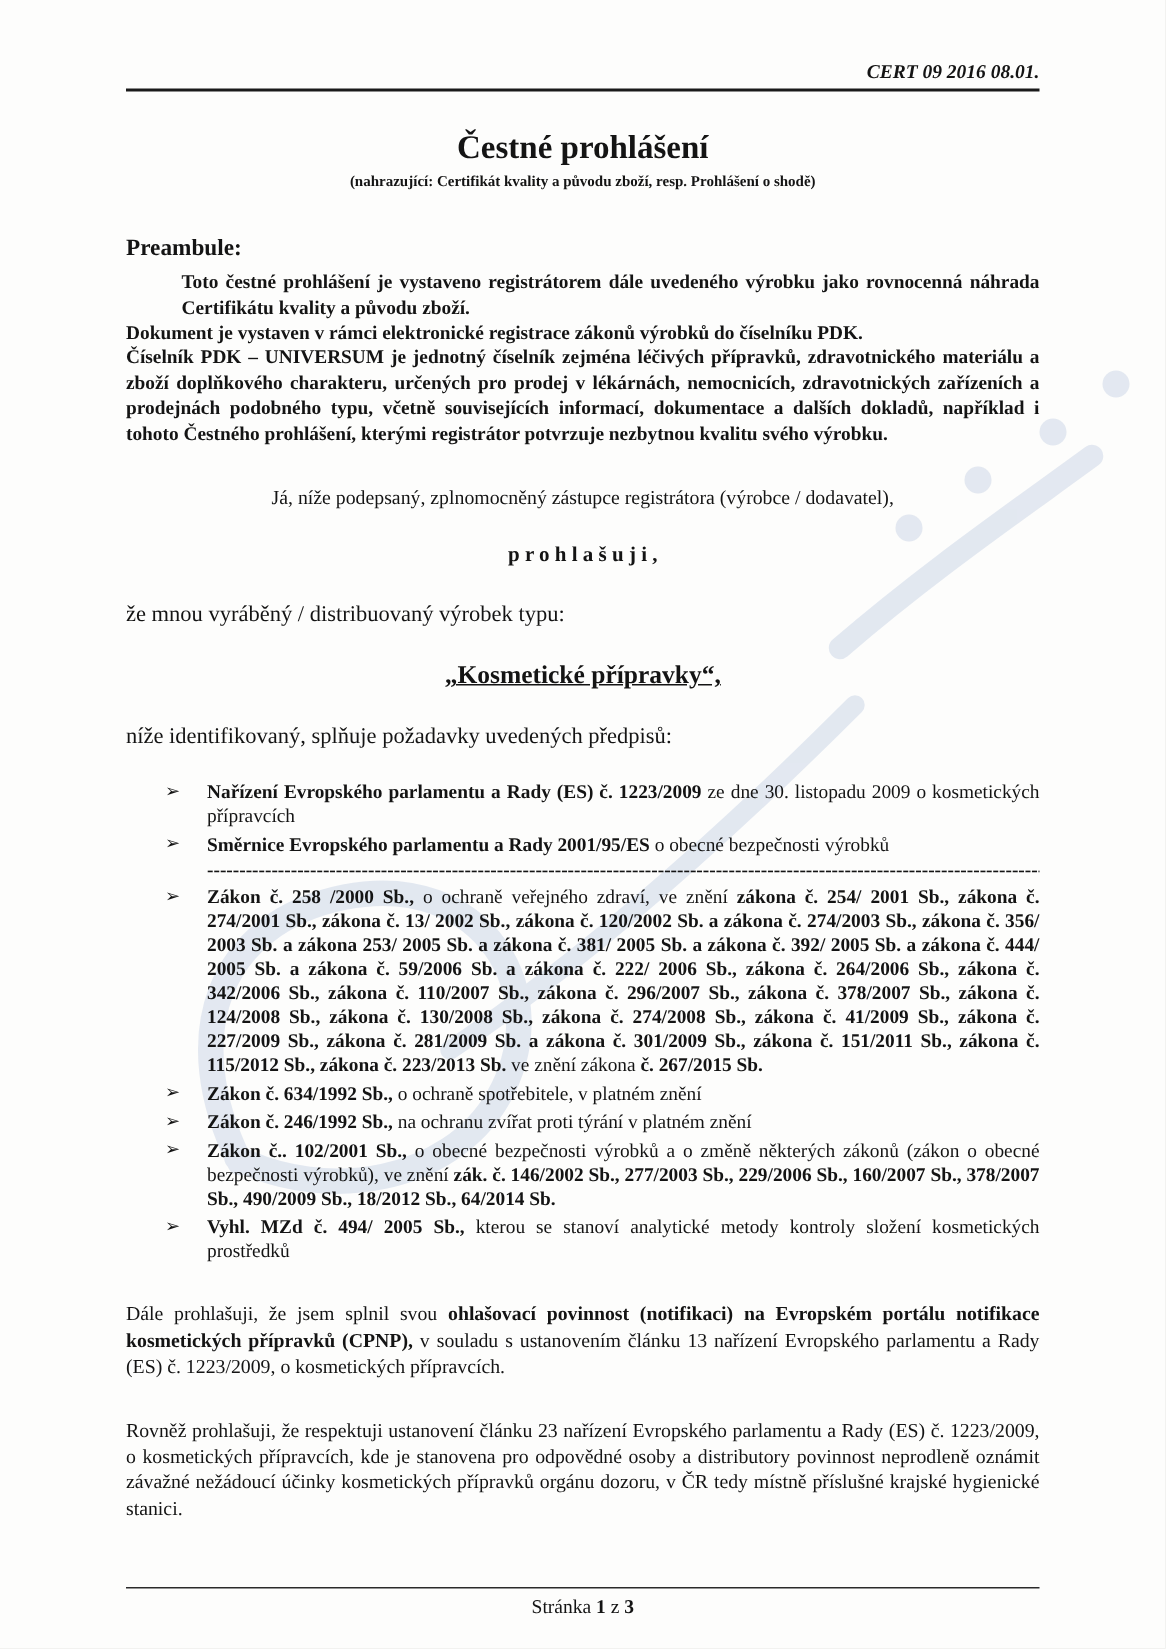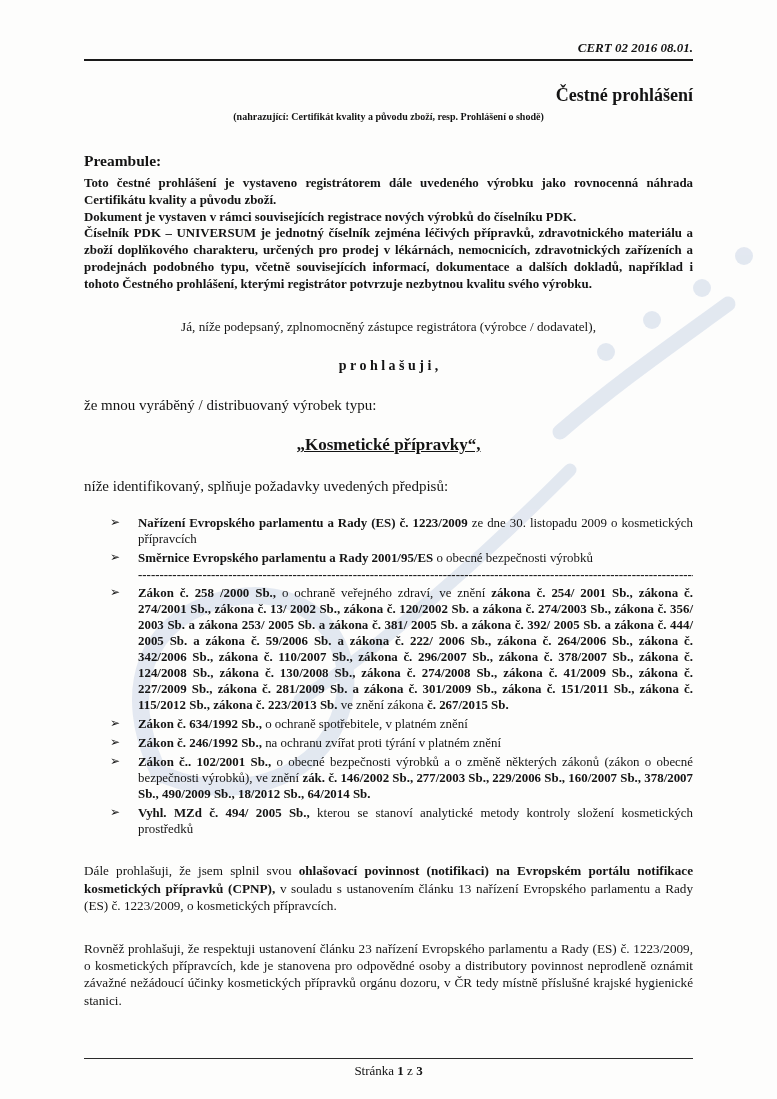--- a/index.html
+++ b/index.html
@@ -9,25 +9,25 @@
     margin:0 auto;
     background:#fdfdfc;
     overflow:hidden;
     font-family:"Liberation Serif", serif;
     color:#141414;
   }
   .watermark{position:absolute;left:0;top:0;z-index:0;pointer-events:none;}
   .content{position:relative;z-index:1;padding:0 84px;}
   .header-ref{padding-top:40px;text-align:right;font-style:italic;font-weight:bold;font-size:13px;}
   .header-rule{border-bottom:2px solid #1a1a1a;margin-top:3px;}
-  .title{margin:24px 0 0;text-align:right;font-size:18px;font-weight:bold;}
+  .title{margin:24px 0 0;text-align:center;font-size:22px;font-weight:bold;}
   .subtitle{margin-top:5px;text-align:center;font-weight:bold;font-size:10px;}
   .preamble-heading{margin-top:30px;font-size:15.5px;font-weight:bold;}
   .preamble p{margin:0;font-weight:bold;font-size:12.9px;line-height:1.3;text-align:justify;}
-  .preamble p:first-of-type{margin-top:5px;}
+  .preamble p:first-of-type{margin-top:5px;margin-left:37px;}
   .intro{margin-top:27px;text-align:center;font-size:13.2px;}
   .verb{margin-top:23px;text-align:center;font-weight:bold;font-size:14px;}
   .lead{margin-top:23px;font-size:15px;}
   .product{margin-top:21px;text-align:center;font-size:17px;font-weight:bold;text-decoration:underline;}
   .laws{margin-top:20px;font-size:12.9px;line-height:1.24;}
   .law-item{position:relative;padding-left:54px;text-align:justify;margin-top:3px;}
   .bullet{position:absolute;left:26px;top:0;font-size:12px;}
   .law-sep{padding-left:54px;white-space:nowrap;overflow:hidden;font-weight:bold;line-height:1;margin:3px 0 1px;}
   .closing{margin:25px 0 0;font-size:13.2px;line-height:1.32;text-align:justify;}
   .footer{position:absolute;left:84px;right:84px;bottom:20px;z-index:1;}
@@ -50,31 +50,31 @@
       <circle cx="606" cy="352" r="9"></circle>
       <circle cx="652" cy="320" r="9"></circle>
       <circle cx="702" cy="288" r="9"></circle>
       <circle cx="744" cy="256" r="9"></circle>
     </g>
   </svg>
 
   <div class="content">
 
     <div>
-      <div class="header-ref">CERT 02 2016 08.01.</div>
+      <div class="header-ref">CERT 09 2016 08.01.</div>
       <div class="header-rule"></div>
     </div>
 
     <h1 class="title">Čestné prohlášení</h1>
     <div class="subtitle">(nahrazující: Certifikát kvality a původu zboží, resp. Prohlášení o shodě)</div>
 
     <div class="preamble">
       <div class="preamble-heading">Preambule:</div>
       <p>Toto čestné prohlášení je vystaveno registrátorem dále uvedeného výrobku jako rovnocenná náhrada Certifikátu kvality a původu zboží.</p>
-      <p>Dokument je vystaven v rámci souvisejících registrace nových výrobků do číselníku PDK.</p>
+      <p>Dokument je vystaven v rámci elektronické registrace zákonů výrobků do číselníku PDK.</p>
       <p>Číselník PDK – UNIVERSUM je jednotný číselník zejména léčivých přípravků, zdravotnického materiálu a zboží doplňkového charakteru, určených pro prodej v lékárnách, nemocnicích, zdravotnických zařízeních a prodejnách podobného typu, včetně souvisejících informací, dokumentace a dalších dokladů, například i tohoto Čestného prohlášení, kterými registrátor potvrzuje nezbytnou kvalitu svého výrobku.</p>
     </div>
 
     <div class="intro">Já, níže podepsaný, zplnomocněný zástupce registrátora (výrobce / dodavatel),</div>
     <div class="verb">p r o h l a š u j i ,</div>
     <div class="lead">že mnou vyráběný /  distribuovaný výrobek typu:</div>
     <div class="product">„Kosmetické přípravky“,</div>
     <div class="lead">níže identifikovaný, splňuje požadavky uvedených předpisů:</div>
 
     <div class="laws">

